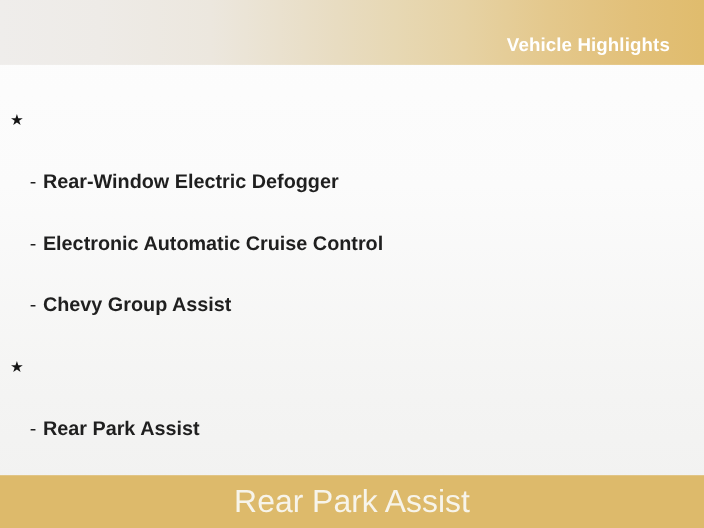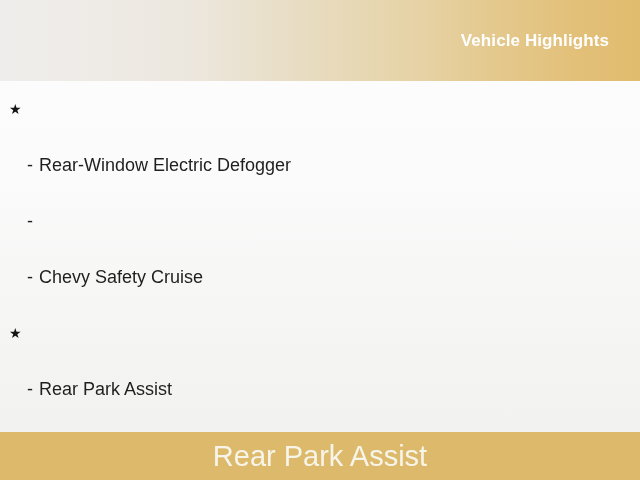--- a/index.html
+++ b/index.html
@@ -21,21 +21,21 @@
     background: linear-gradient(to bottom, #fdfdfd 0%, #fbfbfb 35%, #f4f4f3 75%, #f1f1f0 100%);
     overflow: hidden;
   }
 
   
   .header {
     position: absolute;
     left: 0;
     top: 0;
     width: 640px;
-    height: 81px;
+    height: 59px;
     background: linear-gradient(to right,
         #efedeb 0%,
         #eeebe7 14%,
         #ece7de 30%,
         #e8dcc1 48%,
         #e7d8b4 56%,
         #e6d2a4 66%,
         #e4c88c 78%,
         #e2c079 90%,
         #e0bc6d 100%);
@@ -95,20 +95,21 @@
     display: inline-block;
     font-size: 18px;
     color: #1f1f1f;
     line-height: 22px;
     margin-right: 6px;
   }
   .sub-label {
     font-size: 18px;
     color: #1f1f1f;
     line-height: 22px;
+    font-weight: bold;
   }
 
   
   .footer {
     position: absolute;
     left: 0;
     top: 432px;
     width: 640px;
     height: 48px;
     background: #ddba6b;
@@ -144,27 +145,28 @@
     <div class="feature-row sub-row">
       <div class="row-inner">
         <span class="sub-dash">-</span>
         <span class="sub-label">Rear-Window Electric Defogger</span>
       </div>
     </div>
 
     <div class="feature-row sub-row">
       <div class="row-inner">
         <span class="sub-dash">-</span>
+        <span class="sub-label">Electronic Automatic Cruise Control</span>
       </div>
     </div>
 
     <div class="feature-row sub-row">
       <div class="row-inner">
         <span class="sub-dash">-</span>
-        <span class="sub-label">Chevy Safety Cruise</span>
+        <span class="sub-label">Chevy Group Assist</span>
       </div>
     </div>
 
     <div class="feature-row group-row">
       <div class="row-inner">
         <span class="bullet-star">★</span>
       </div>
     </div>
 
     <div class="feature-row sub-row">

